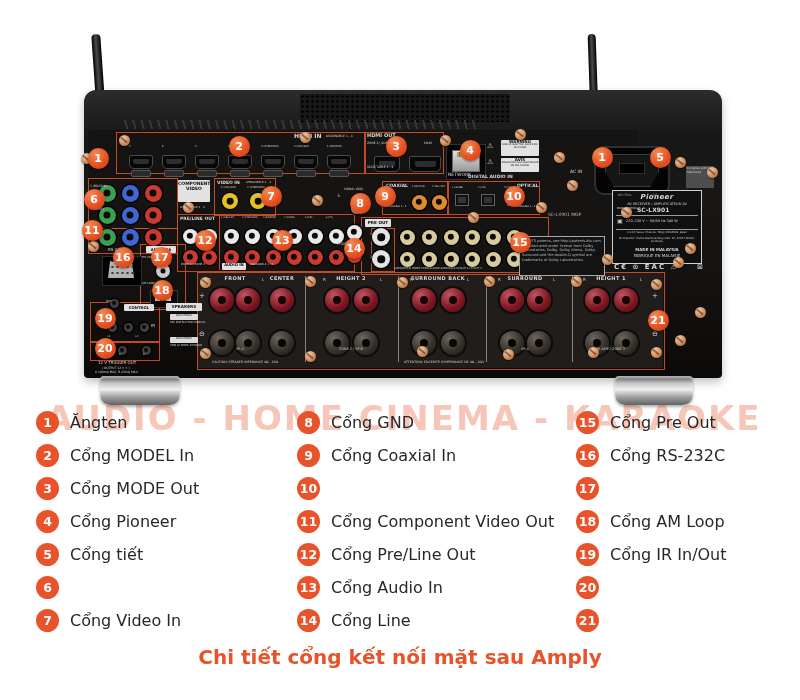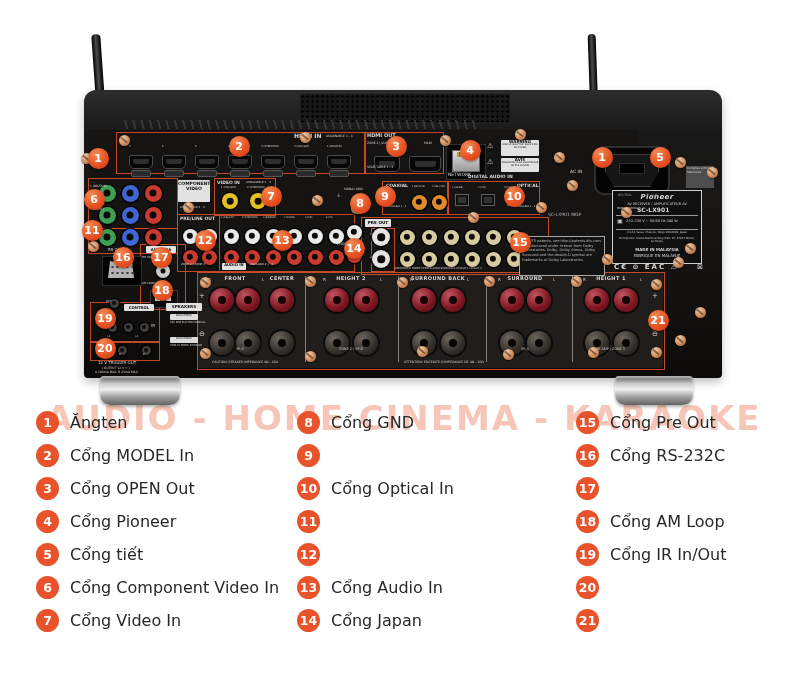--- a/index.html
+++ b/index.html
@@ -230,20 +230,21 @@
   <div class="lb pre" style="left:170px;top:345px;font-size:2.6px;">VOIR LE
 MODE
 D'EMPLOI</div>
   <div class="lb" style="left:199px;top:292px;font-size:7px;">+</div>
   <div class="lb" style="left:199px;top:330px;font-size:7px;">⊖</div>
   <div class="lb" style="left:652px;top:292px;font-size:7px;">+</div>
   <div class="lb" style="left:652px;top:330px;font-size:7px;">⊖</div>
   <div class="lb" style="left:212px;top:361px;font-size:3.2px;">CAUTION: SPEAKER IMPEDANCE 4Ω - 16Ω</div>
   <div class="lb" style="left:404px;top:361px;font-size:3.2px;">ATTENTION: ENCEINTE D'IMPEDANCE DE 4Ω - 16Ω</div>
 
+  <div class="caption">Chi tiết cổng kết nối mặt sau Amply</div>
 <div class="hdmiport" style="left: 129px; top: 155px; width: 22px; height: 12px;">
       <i></i>
     </div>
     <div class="lb" style="left: 129px; top: 146px; font-size: 2.6px;">7</div>
     <div class="pill" style="left: 131px; top: 170px; width: 18px; height: 5px;"></div>
     <div class="hdmiport" style="left: 162px; top: 155px; width: 22px; height: 12px;">
       <i></i>
     </div>
     <div class="lb" style="left: 162px; top: 146px; font-size: 2.6px;">6</div>
     <div class="pill" style="left: 164px; top: 170px; width: 18px; height: 5px;"></div>
@@ -607,62 +608,63 @@
     <div class="leg-item" style="left: 36px; top: 411px;">
       <div class="leg-num">1</div>
       <div class="leg-label">Ăngten</div>
     </div>
     <div class="leg-item" style="left: 36px; top: 444px;">
       <div class="leg-num">2</div>
       <div class="leg-label">Cổng MODEL In</div>
     </div>
     <div class="leg-item" style="left: 36px; top: 477px;">
       <div class="leg-num">3</div>
-      <div class="leg-label">Cổng OPEN Out</div>
+      <div class="leg-label">Cổng MODE Out</div>
     </div>
     <div class="leg-item" style="left: 36px; top: 510px;">
       <div class="leg-num">4</div>
       <div class="leg-label">Cổng Pioneer</div>
     </div>
     <div class="leg-item" style="left: 36px; top: 543px;">
       <div class="leg-num">5</div>
       <div class="leg-label">Cổng tiết</div>
     </div>
     <div class="leg-item" style="left: 36px; top: 576px;">
       <div class="leg-num">6</div>
-      <div class="leg-label">Cổng Component Video In</div>
     </div>
     <div class="leg-item" style="left: 36px; top: 609px;">
       <div class="leg-num">7</div>
       <div class="leg-label">Cổng Video In</div>
     </div>
     <div class="leg-item" style="left: 297px; top: 411px;">
       <div class="leg-num">8</div>
       <div class="leg-label">Cổng GND</div>
     </div>
     <div class="leg-item" style="left: 297px; top: 444px;">
       <div class="leg-num">9</div>
+      <div class="leg-label">Cổng Coaxial In</div>
     </div>
     <div class="leg-item" style="left: 297px; top: 477px;">
       <div class="leg-num">10</div>
-      <div class="leg-label">Cổng Optical In</div>
     </div>
     <div class="leg-item" style="left: 297px; top: 510px;">
       <div class="leg-num">11</div>
+      <div class="leg-label">Cổng Component Video Out</div>
     </div>
     <div class="leg-item" style="left: 297px; top: 543px;">
       <div class="leg-num">12</div>
+      <div class="leg-label">Cổng Pre/Line Out</div>
     </div>
     <div class="leg-item" style="left: 297px; top: 576px;">
       <div class="leg-num">13</div>
       <div class="leg-label">Cổng Audio In</div>
     </div>
     <div class="leg-item" style="left: 297px; top: 609px;">
       <div class="leg-num">14</div>
-      <div class="leg-label">Cổng Japan</div>
+      <div class="leg-label">Cổng Line</div>
     </div>
     <div class="leg-item" style="left: 576px; top: 411px;">
       <div class="leg-num">15</div>
       <div class="leg-label">Cổng Pre Out</div>
     </div>
     <div class="leg-item" style="left: 576px; top: 444px;">
       <div class="leg-num">16</div>
       <div class="leg-label">Cổng RS-232C</div>
     </div>
     <div class="leg-item" style="left: 576px; top: 477px;">

